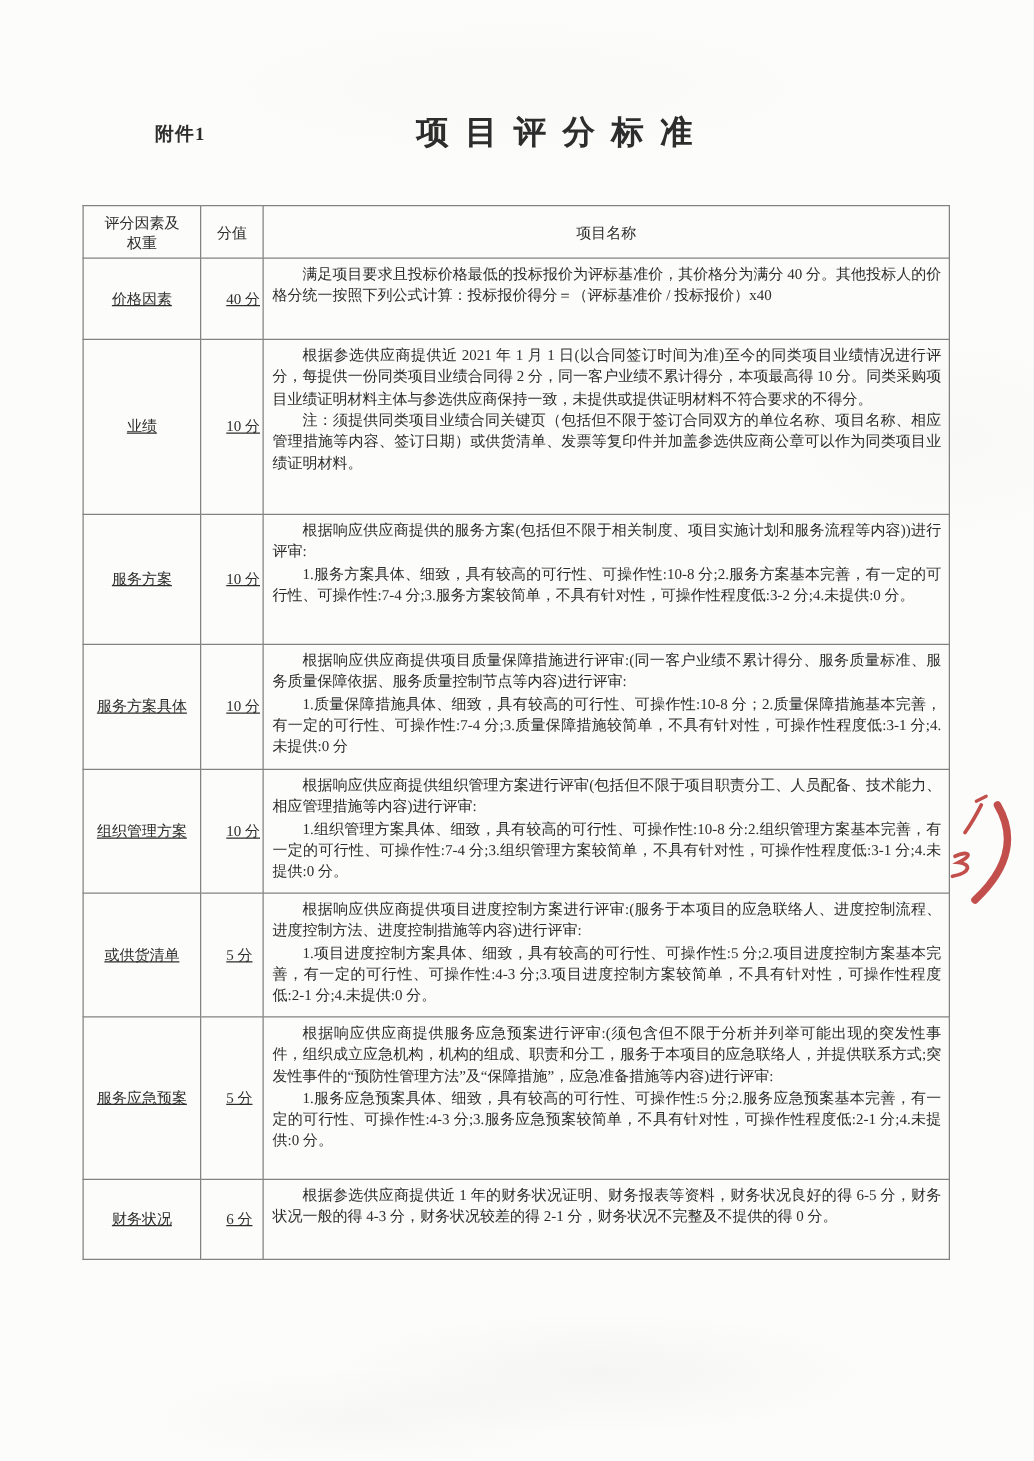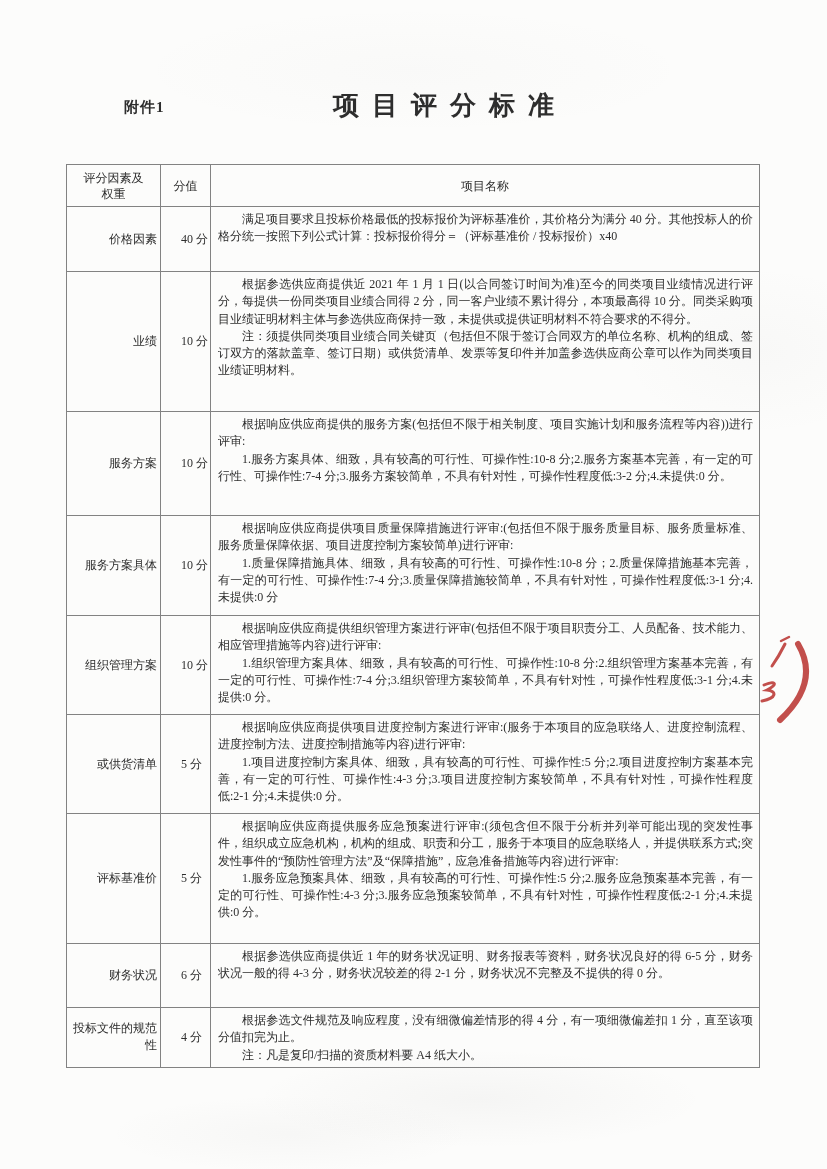--- a/index.html
+++ b/index.html
@@ -45,28 +45,30 @@
   }
   .score-table thead th{
     height:37px;
     font-weight:normal;
     text-align:center;
     white-space:pre-line;
     line-height:16px;
     padding:2px;
   }
   td.factor{
-    text-align:right;
+    text-align:center;
     padding:2px 3px;
     line-height:17px;
+    text-decoration:underline;
   }
   td.score{
     text-align:right;
     padding:20px;
     white-space:nowrap;
+    text-decoration:underline;
   }
   td.criteria{
     vertical-align:top;
     padding:4px 6px 3px 7px;
     text-align:justify;
     line-height:17.3px;
     margin-left:40px;
   }
   p.para{margin:0;text-indent:2em;}
   .stamp{position:absolute;left:752px;top:628px;pointer-events:none;}
@@ -100,76 +102,68 @@
           <td class="score">40 分</td>
           <td class="criteria">
             <p class="para">满足项目要求且投标价格最低的投标报价为评标基准价，其价格分为满分 40 分。其他投标人的价格分统一按照下列公式计算：投标报价得分＝（评标基准价 / 投标报价）x40</p>
           </td>
         </tr>
         <tr style="height: 140px;">
           <td class="factor">业绩</td>
           <td class="score">10 分</td>
           <td class="criteria">
             <p class="para">根据参选供应商提供近 2021 年 1 月 1 日(以合同签订时间为准)至今的同类项目业绩情况进行评分，每提供一份同类项目业绩合同得 2 分，同一客户业绩不累计得分，本项最高得 10 分。同类采购项目业绩证明材料主体与参选供应商保持一致，未提供或提供证明材料不符合要求的不得分。</p>
-            <p class="para">注：须提供同类项目业绩合同关键页（包括但不限于签订合同双方的单位名称、机构的组成、签订双方的落款盖章、签订日期）或供货清单、发票等复印件并加盖参选供应商公章可以作为同类项目业绩证明材料。</p>
+            <p class="para">注：须提供同类项目业绩合同关键页（包括但不限于签订合同双方的单位名称、项目名称、相应管理措施等内容、签订日期）或供货清单、发票等复印件并加盖参选供应商公章可以作为同类项目业绩证明材料。</p>
           </td>
         </tr>
         <tr style="height: 104px;">
           <td class="factor">服务方案</td>
           <td class="score">10 分</td>
           <td class="criteria">
             <p class="para">根据响应供应商提供的服务方案(包括但不限于相关制度、项目实施计划和服务流程等内容))进行评审:</p>
             <p class="para">1.服务方案具体、细致，具有较高的可行性、可操作性:10-8 分;2.服务方案基本完善，有一定的可行性、可操作性:7-4 分;3.服务方案较简单，不具有针对性，可操作性程度低:3-2 分;4.未提供:0 分。</p>
           </td>
         </tr>
         <tr style="height: 100px;">
           <td class="factor">服务方案具体</td>
           <td class="score">10 分</td>
           <td class="criteria">
-            <p class="para">根据响应供应商提供项目质量保障措施进行评审:(包括但不限于服务质量目标、服务质量标准、服务质量保障依据、项目进度控制方案较简单)进行评审:</p>
+            <p class="para">根据响应供应商提供项目质量保障措施进行评审:(同一客户业绩不累计得分、服务质量标准、服务质量保障依据、服务质量控制节点等内容)进行评审:</p>
             <p class="para">1.质量保障措施具体、细致，具有较高的可行性、可操作性:10-8 分；2.质量保障措施基本完善，有一定的可行性、可操作性:7-4 分;3.质量保障措施较简单，不具有针对性，可操作性程度低:3-1 分;4.未提供:0 分</p>
           </td>
         </tr>
         <tr style="height: 99px;">
           <td class="factor">组织管理方案</td>
           <td class="score">10 分</td>
           <td class="criteria">
             <p class="para">根据响应供应商提供组织管理方案进行评审(包括但不限于项目职责分工、人员配备、技术能力、相应管理措施等内容)进行评审:</p>
             <p class="para">1.组织管理方案具体、细致，具有较高的可行性、可操作性:10-8 分:2.组织管理方案基本完善，有一定的可行性、可操作性:7-4 分;3.组织管理方案较简单，不具有针对性，可操作性程度低:3-1 分;4.未提供:0 分。</p>
           </td>
         </tr>
         <tr style="height: 99px;">
           <td class="factor">或供货清单</td>
           <td class="score">5 分</td>
           <td class="criteria">
             <p class="para">根据响应供应商提供项目进度控制方案进行评审:(服务于本项目的应急联络人、进度控制流程、进度控制方法、进度控制措施等内容)进行评审:</p>
             <p class="para">1.项目进度控制方案具体、细致，具有较高的可行性、可操作性:5 分;2.项目进度控制方案基本完善，有一定的可行性、可操作性:4-3 分;3.项目进度控制方案较简单，不具有针对性，可操作性程度低:2-1 分;4.未提供:0 分。</p>
           </td>
         </tr>
         <tr style="height: 130px;">
-          <td class="factor">评标基准价</td>
+          <td class="factor">服务应急预案</td>
           <td class="score">5 分</td>
           <td class="criteria">
             <p class="para">根据响应供应商提供服务应急预案进行评审:(须包含但不限于分析并列举可能出现的突发性事件，组织成立应急机构，机构的组成、职责和分工，服务于本项目的应急联络人，并提供联系方式;突发性事件的“预防性管理方法”及“保障措施”，应急准备措施等内容)进行评审:</p>
             <p class="para">1.服务应急预案具体、细致，具有较高的可行性、可操作性:5 分;2.服务应急预案基本完善，有一定的可行性、可操作性:4-3 分;3.服务应急预案较简单，不具有针对性，可操作性程度低:2-1 分;4.未提供:0 分。</p>
           </td>
         </tr>
         <tr style="height: 64px;">
           <td class="factor">财务状况</td>
           <td class="score">6 分</td>
           <td class="criteria">
             <p class="para">根据参选供应商提供近 1 年的财务状况证明、财务报表等资料，财务状况良好的得 6-5 分，财务状况一般的得 4-3 分，财务状况较差的得 2-1 分，财务状况不完整及不提供的得 0 分。</p>
-          </td>
-        </tr>
-        <tr style="height: 52px;">
-          <td class="factor">投标文件的规范性</td>
-          <td class="score">4 分</td>
-          <td class="criteria">
-            <p class="para">根据参选文件规范及响应程度，没有细微偏差情形的得 4 分，有一项细微偏差扣 1 分，直至该项分值扣完为止。</p>
-            <p class="para">注：凡是复印/扫描的资质材料要 A4 纸大小。</p>
           </td>
         </tr>
       </tbody>
   </table>
 
   <svg class="stamp" width="72" height="150" viewBox="0 0 72 150">
     <g fill="none" stroke="#bb3834" stroke-linecap="round" opacity="0.88">
       <path d="M 46 16 C 59 38, 58 64, 28 92" stroke-width="6"></path>
       <path d="M 33 16 C 29 24, 25 31, 20 38" stroke-width="3"></path>
       <path d="M 29 13 l 8 -4" stroke-width="2.5"></path>

